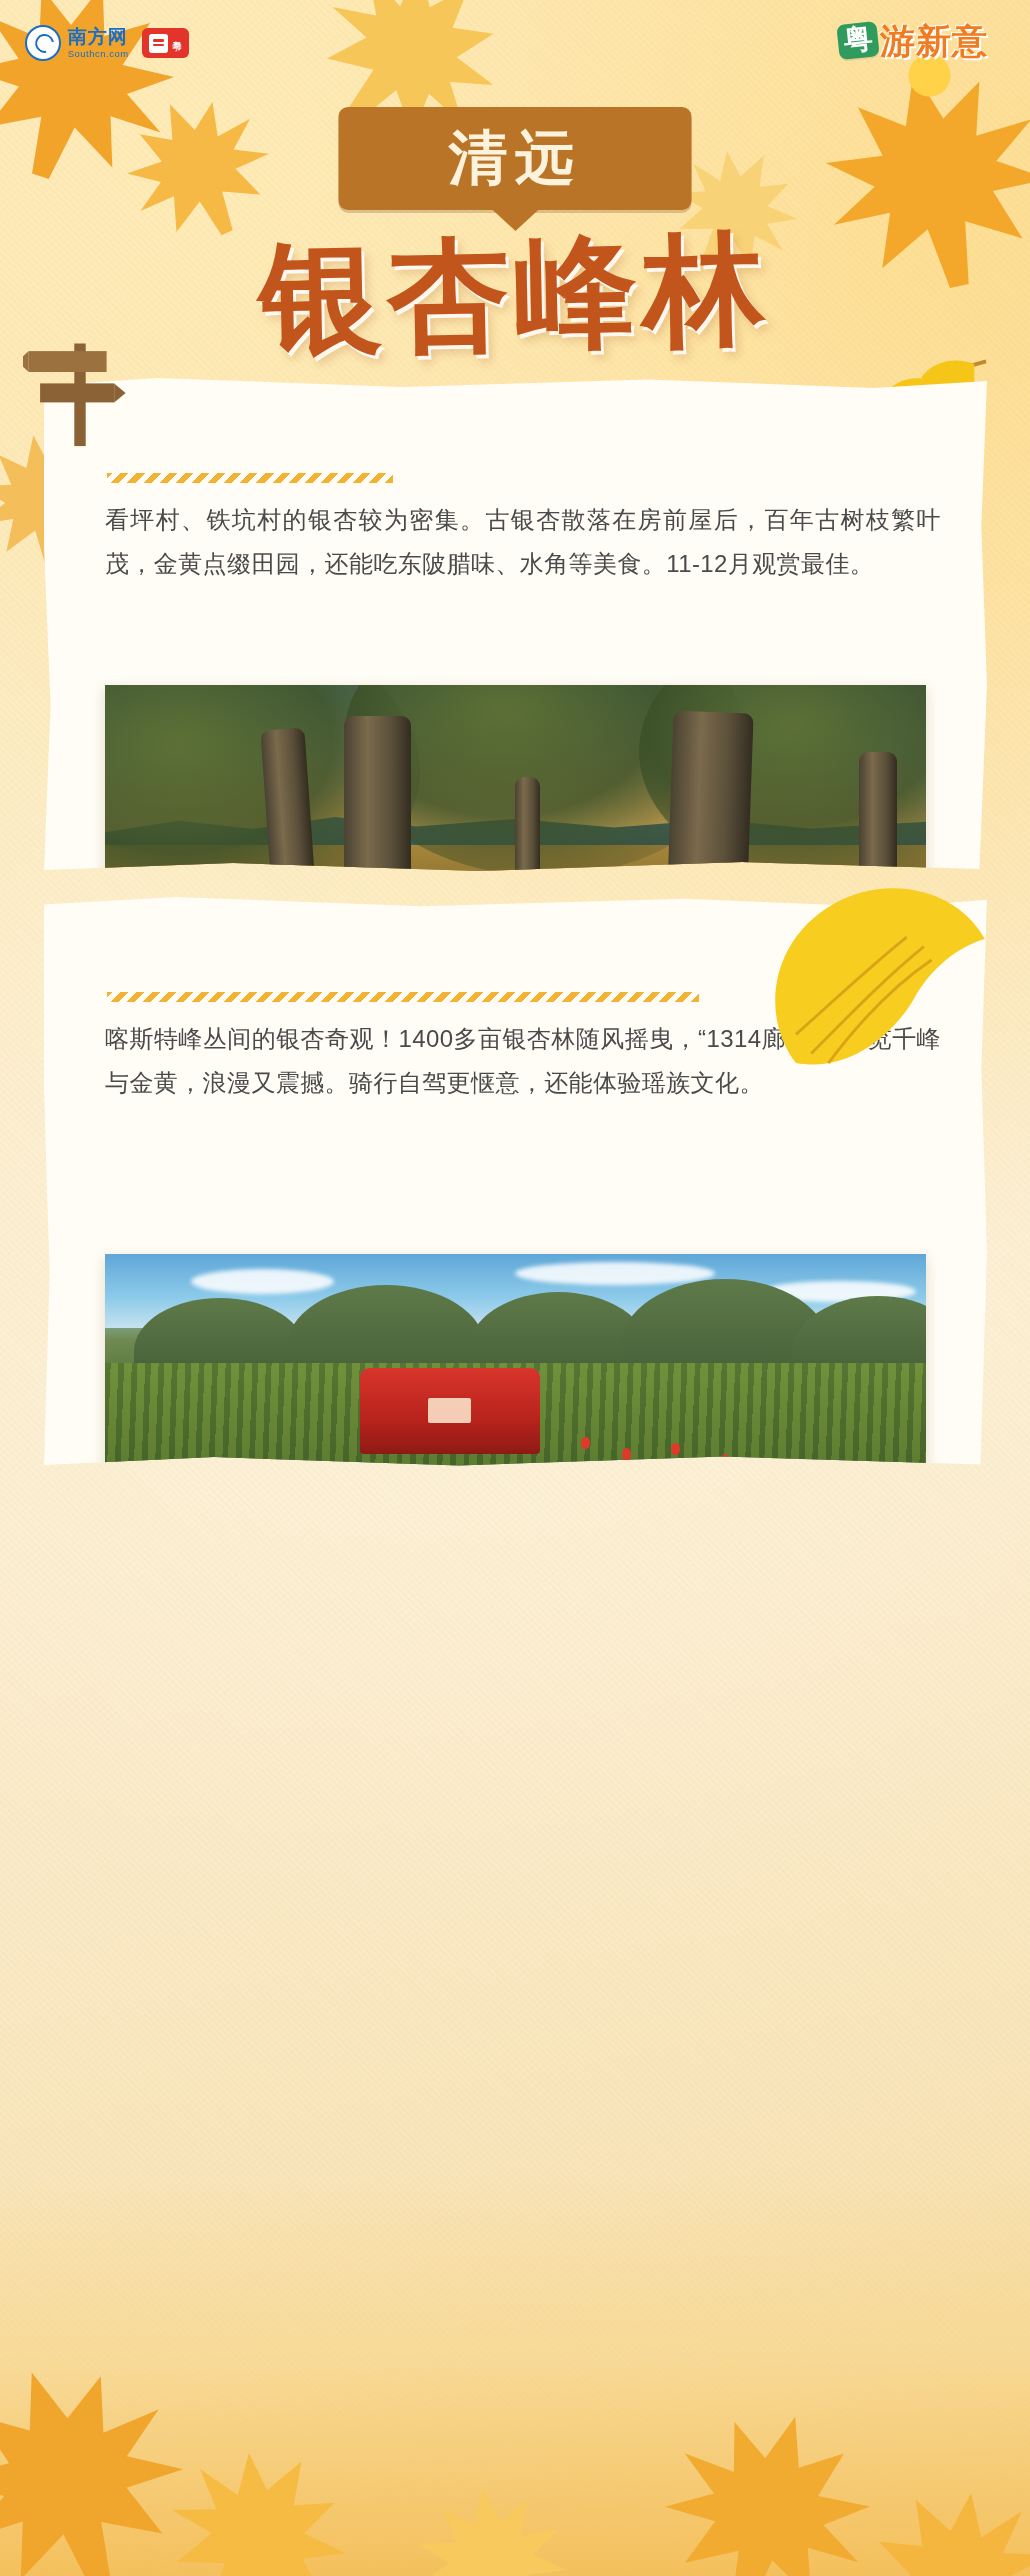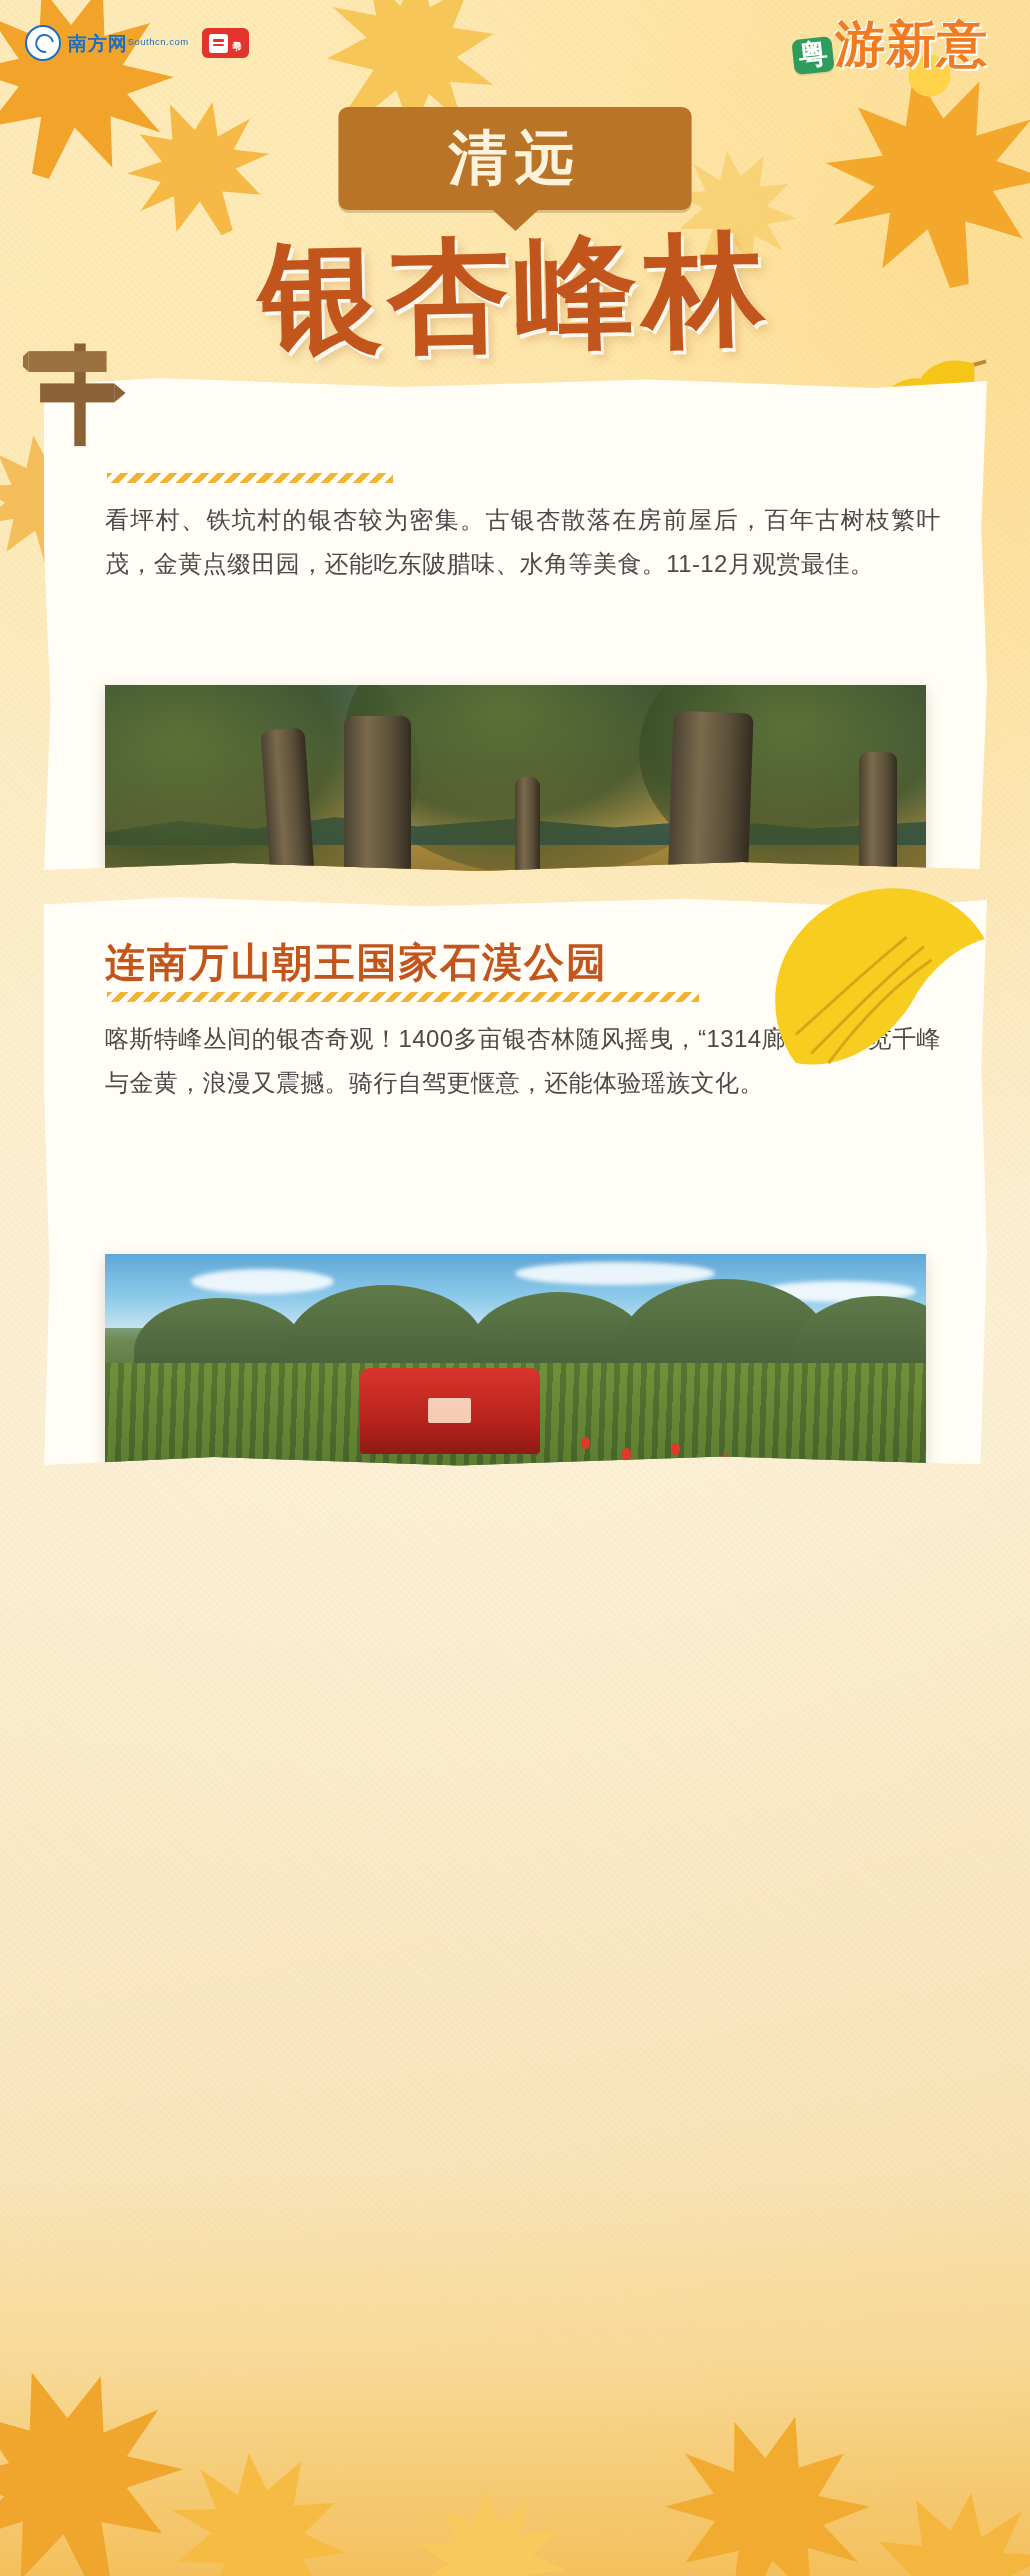--- a/index.html
+++ b/index.html
@@ -70,20 +70,21 @@
     position: absolute;
     left: 7.6px; top: 6.7px;
     width: 15.3px; height: 15.3px;
     border: 2.9px solid #1a6fc4;
     border-right-color: transparent;
     border-radius: 50%;
     transform: rotate(35deg);
   }
   .logo-text {
     display: flex;
+    flex-direction: column;
     line-height: 1;
     justify-content: center;
   }
   .logo-cn {
     font-size: 19px;
     font-weight: bold;
     color: #1a6fc4;
     letter-spacing: 1px;
   }
   .logo-en {
@@ -142,27 +143,26 @@
     font-weight: bold;
     color: #ffffff;
     background: #2f9b5c;
     border-radius: 7.6px;
     padding: 1.9px 5.7px 3.8px;
     line-height: 1;
     transform: rotate(-6deg);
     box-shadow: 0 1.9px 0 rgba(0,0,0,0.08);
   }
   .yue-rest {
-    font-size: 50px;
+    font-size: 35px;
     font-weight: bold;
     color: #f07b21;
     letter-spacing: 1px;
     line-height: 1;
     text-shadow: 1.9px 1.9px 0 #ffffff, -1px -1px 0 #ffffff;
-    font-family: Liberation Mono, monospace;
   }
 
   
   .title-ribbon {
     position: absolute;
     left: 50%;
     top: 107px;
     transform: translateX(-50%);
     width: 353px;
     height: 103px;
@@ -497,21 +497,20 @@
         <path d="M150 92 c-26 -6 -50 6 -58 26 c14 12 44 14 62 -2 z"></path>
         <path d="M196 66 c-24 -8 -48 2 -58 22 c14 12 42 14 60 -2 z"></path>
         <path d="M238 40 c-22 -8 -46 0 -56 20 c14 12 42 14 58 -2 z"></path>
         <path d="M274 16 c-22 -6 -44 2 -54 20 c14 12 40 14 56 0 z"></path>
         <path d="M168 126 c-24 -6 -48 4 -56 24 c14 12 42 12 58 -4 z"></path>
       </g>
     </svg>
   </div>
 
   <div class="card two">
-    <div class="card-title">连南万山朝王国家石漠公园</div>
     <div class="title-underline" style="width:592px;"></div>
     <div class="card-body">喀斯特峰丛间的银杏奇观！1400多亩银杏林随风摇曳，“1314廊桥”上尽览千峰与金黄，浪漫又震撼。骑行自驾更惬意，还能体验瑶族文化。</div>
 
     <div class="photo p2">
       <div class="photo-scene">
         <div class="p2-sky"></div>
         <div class="p2-cloud" style="left:86px; top:15.3px; width:143px; height:25px;"></div>
         <div class="p2-cloud" style="left:410px; top:7.6px; width:200px; height:23px;"></div>
         <div class="p2-cloud" style="left:658px; top:27px; width:153px; height:21px;"></div>
 

